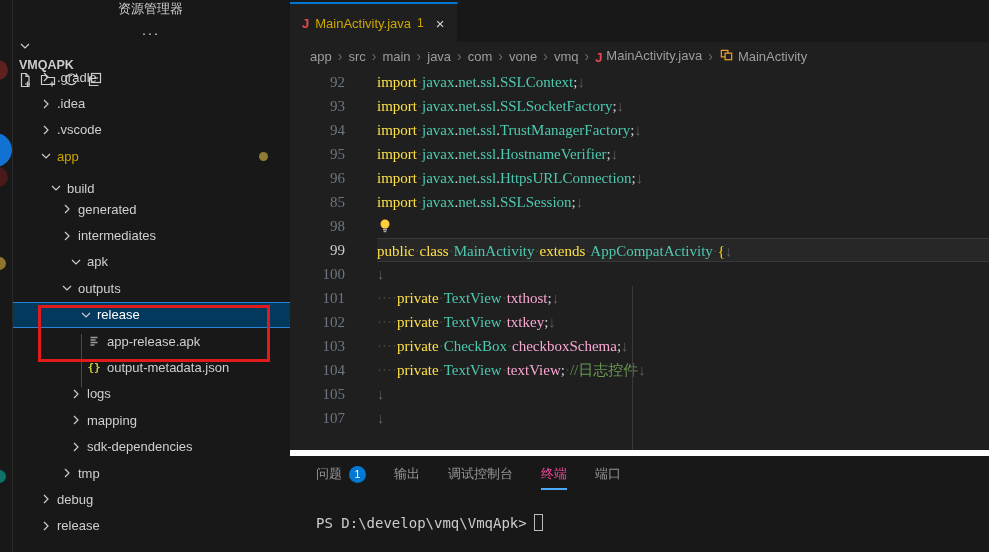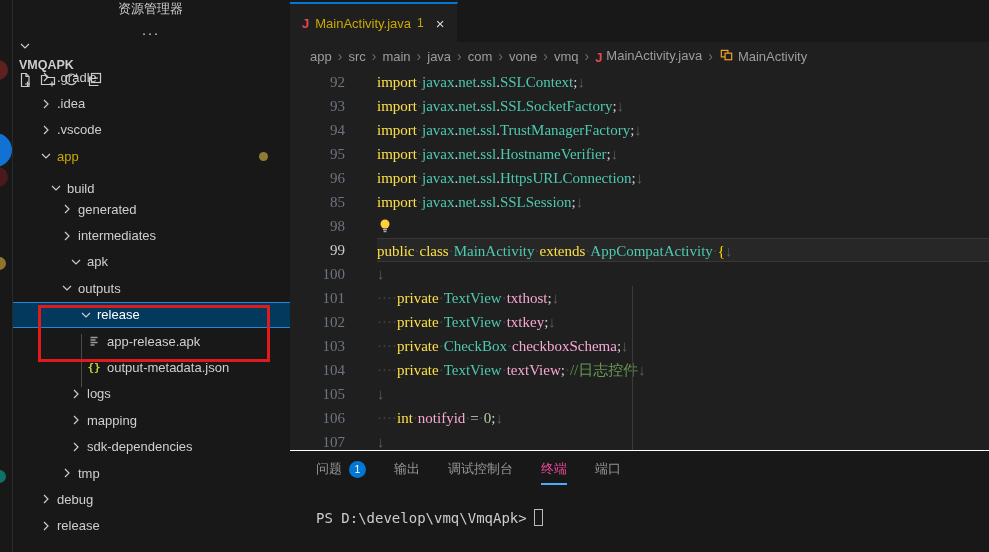--- a/index.html
+++ b/index.html
@@ -52,21 +52,21 @@
   .ln{ width:55px; text-align:right; color:#6e7681; flex:none; }
   .code{ flex:1; margin-left:32px; position:relative; }
   .code-line.current .ln{ color:#cccccc; }
   .code-line.current .code{ background:#272727; border-top:1px solid #383838; border-bottom:1px solid #383838; }
   .kw{color:#fde047}.typ{color:#4ec9b0}.var{color:#f9a8d4}.pun{color:#d4d4d4}
   .num{color:#b5cea8}.cmt{color:#6a9955}.br{color:#ffd700}.ws{color:#454545}.nl{color:#5f5f5f}
   .bulb{ display:inline-block; vertical-align:-3px; margin-right:2px; }
   .code-guide{ position:absolute; left:342px; top:216px; width:1px; height:164px; background:#3a3a3a; }
 
   
-  .panel{ position:absolute; left:0; right:0; top:450px; height:102px; background:#181818; border-top:1px solid #ffffff; }
+  .panel{ position:absolute; left:0; right:0; top:450px; height:102px; background:#181818; border-top:6px solid #ffffff; }
   .ptabs{ display:flex; align-items:center; gap:28px; height:36px; padding-left:26px; }
   .ptab{ position:relative; display:flex; align-items:center; gap:7px; font-size:13px; color:#969696; height:36px; cursor:pointer; }
   .ptab.active{ color:#ec4899; }
   .ptab.active:after{ content:""; position:absolute; left:0; right:0; bottom:2px; height:2px; background:#4daafc; }
   .pbadge{ display:inline-flex; align-items:center; justify-content:center; min-width:17px; height:17px; border-radius:50%;
     background:#0078d4; color:#ffffff; font-size:10.5px; }
   .term{ padding:22px 0 0 26px; font-family:"DejaVu Sans Mono", monospace; font-size:14px; color:#cccccc; }
   .cursor{ display:inline-block; width:9px; height:17px; border:1px solid #bbbbbb; vertical-align:-3px; margin-left:7px; }
 </style>
 </head>
@@ -283,21 +283,20 @@
                   <circle cx="8" cy="6" r="4.5" fill="#ffce3a"></circle>
                   <path d="M6 11.5h4M6.6 13.5h2.8" stroke="#a8a8a8" stroke-width="1.4"></path>
                 </svg></span></span></div>
           <div class="code-line current"><span class="ln">99</span><span class="code"><span class="kw">public</span><span class="ws">·</span><span class="kw">class</span><span class="ws">·</span><span class="typ">MainActivity</span><span class="ws">·</span><span class="kw">extends</span><span class="ws">·</span><span class="typ">AppCompatActivity</span><span class="ws">·</span><span class="br">{</span><span class="nl">↓</span></span></div>
           <div class="code-line"><span class="ln">100</span><span class="code"><span class="nl">↓</span></span></div>
           <div class="code-line"><span class="ln">101</span><span class="code"><span class="ws">····</span><span class="kw">private</span><span class="ws">·</span><span class="typ">TextView</span><span class="ws">·</span><span class="var">txthost</span><span class="pun">;</span><span class="nl">↓</span></span></div>
           <div class="code-line"><span class="ln">102</span><span class="code"><span class="ws">····</span><span class="kw">private</span><span class="ws">·</span><span class="typ">TextView</span><span class="ws">·</span><span class="var">txtkey</span><span class="pun">;</span><span class="nl">↓</span></span></div>
           <div class="code-line"><span class="ln">103</span><span class="code"><span class="ws">····</span><span class="kw">private</span><span class="ws">·</span><span class="typ">CheckBox</span><span class="ws">·</span><span class="var">checkboxSchema</span><span class="pun">;</span><span class="nl">↓</span></span></div>
           <div class="code-line"><span class="ln">104</span><span class="code"><span class="ws">····</span><span class="kw">private</span><span class="ws">·</span><span class="typ">TextView</span><span class="ws">·</span><span class="var">textView</span><span class="pun">;</span><span class="ws">·</span><span class="cmt">//日志控件</span><span class="nl">↓</span></span></div>
           <div class="code-line"><span class="ln">105</span><span class="code"><span class="nl">↓</span></span></div>
-          <div class="code-line"><span class="ln">106</span><span class="code"><span class="ws">····</span><span class="kw">int</span><span class="ws">·</span><span class="var">notifyid</span><span class="ws">·</span><span class="pun">=</span><span class="ws">·</span><span class="num">0</span><span class="pun">;</span><span class="nl">↓</span></span></div>
           <div class="code-line"><span class="ln">107</span><span class="code"><span class="nl">↓</span></span></div>
         </div>
       <div class="code-guide"></div>
     </div>
     <div class="panel">
       <div class="ptabs" id="ptabs">
           <span class="ptab">
             <span>问题</span>
             <span class="pbadge">1</span>
           </span>

